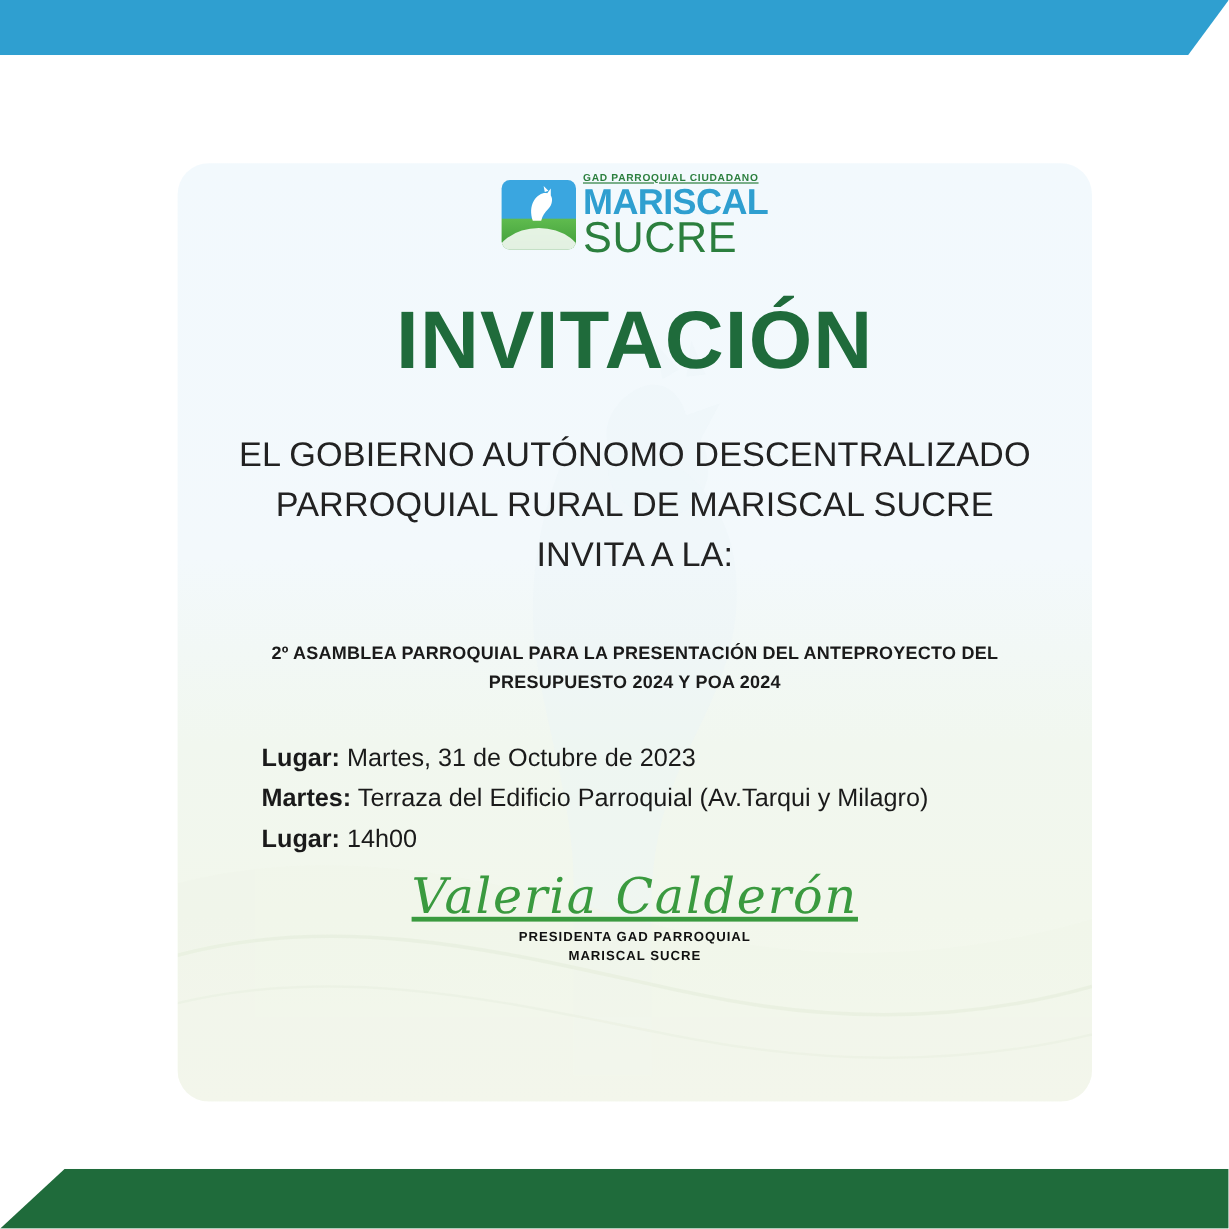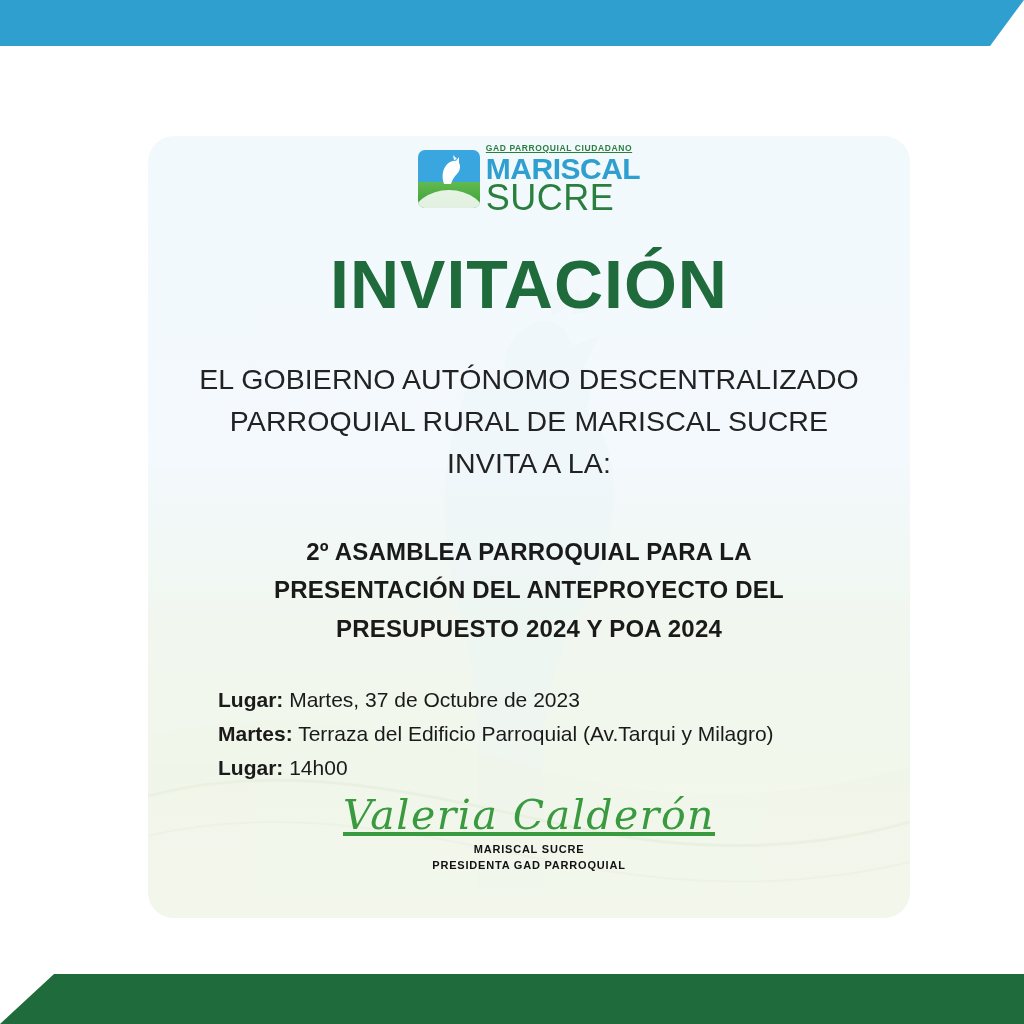--- a/index.html
+++ b/index.html
@@ -158,21 +158,21 @@
     margin-top: 40px;
     font-size: 28.5px;
     color: #222222;
     line-height: 1.48;
     letter-spacing: 0.1px;
     text-align: center;
   }
 
   .event-title {
     margin-top: 48px;
-    font-size: 24px;
+    font-size: 15px;
     font-weight: bold;
     color: #1a1a1a;
     line-height: 1.62;
     letter-spacing: 0.2px;
     padding: 0 26px;
   }
 
   .details {
     margin-top: 34px;
     text-align: left;
@@ -254,33 +254,33 @@
 
       <div class="title">INVITACIÓN</div>
 
       <div class="subtitle">EL GOBIERNO AUTÓNOMO DESCENTRALIZADO PARROQUIAL RURAL DE MARISCAL SUCRE INVITA A LA:</div>
 
       <div class="event-title">2º ASAMBLEA PARROQUIAL PARA LA PRESENTACIÓN DEL ANTEPROYECTO DEL PRESUPUESTO 2024 Y POA 2024</div>
 
       <div class="details">
         <div>
           <b>Lugar:</b> 
-          <span>Martes, 37 de Octubre de 2023</span>
+          <span>Martes, 31 de Octubre de 2023</span>
         </div>
         <div>
           <b>Martes:</b> 
           <span>Terraza del Edificio Parroquial (Av.Tarqui y Milagro)</span>
         </div>
         <div>
           <b>Lugar:</b> 
           <span>14h00</span>
         </div>
       </div>
 
       <div class="signature">Valeria Calderón</div>
       <div class="signature-role">
+        <div>PRESIDENTA GAD PARROQUIAL</div>
         <div>MARISCAL SUCRE</div>
-        <div>PRESIDENTA GAD PARROQUIAL</div>
       </div>
 
     </div>
   </div>
 </div>
 
 </body></html>

